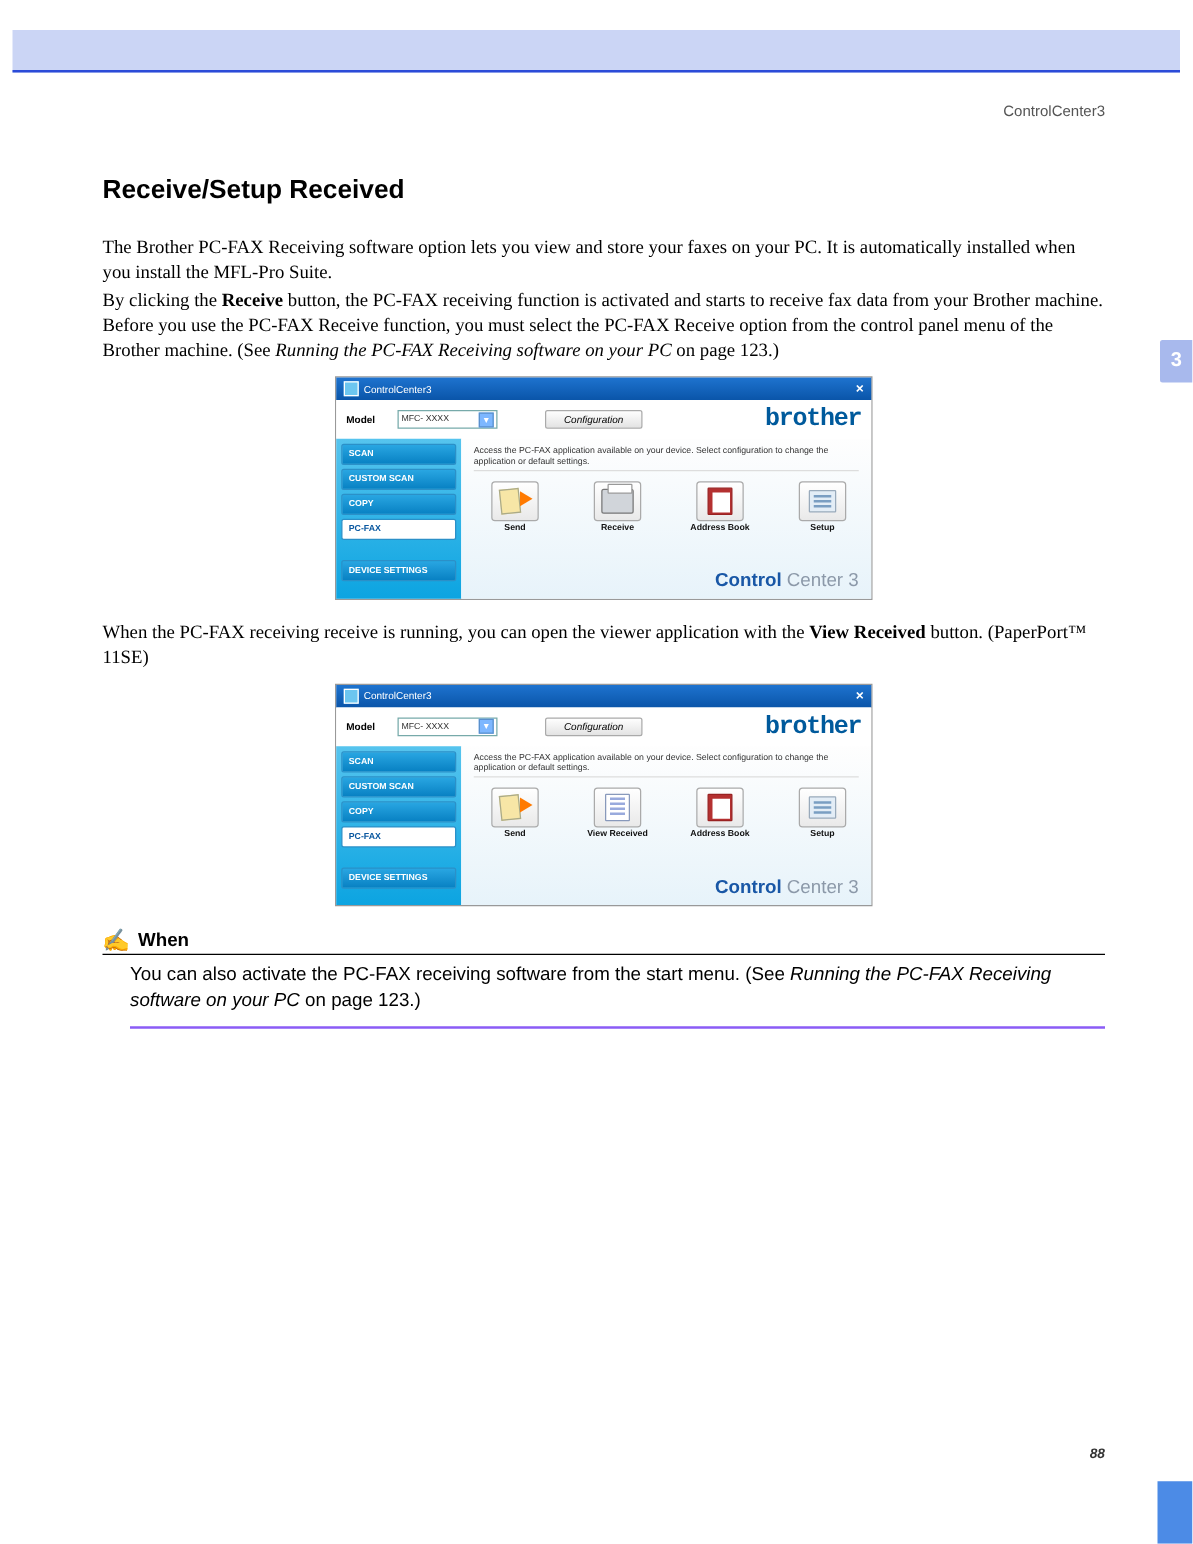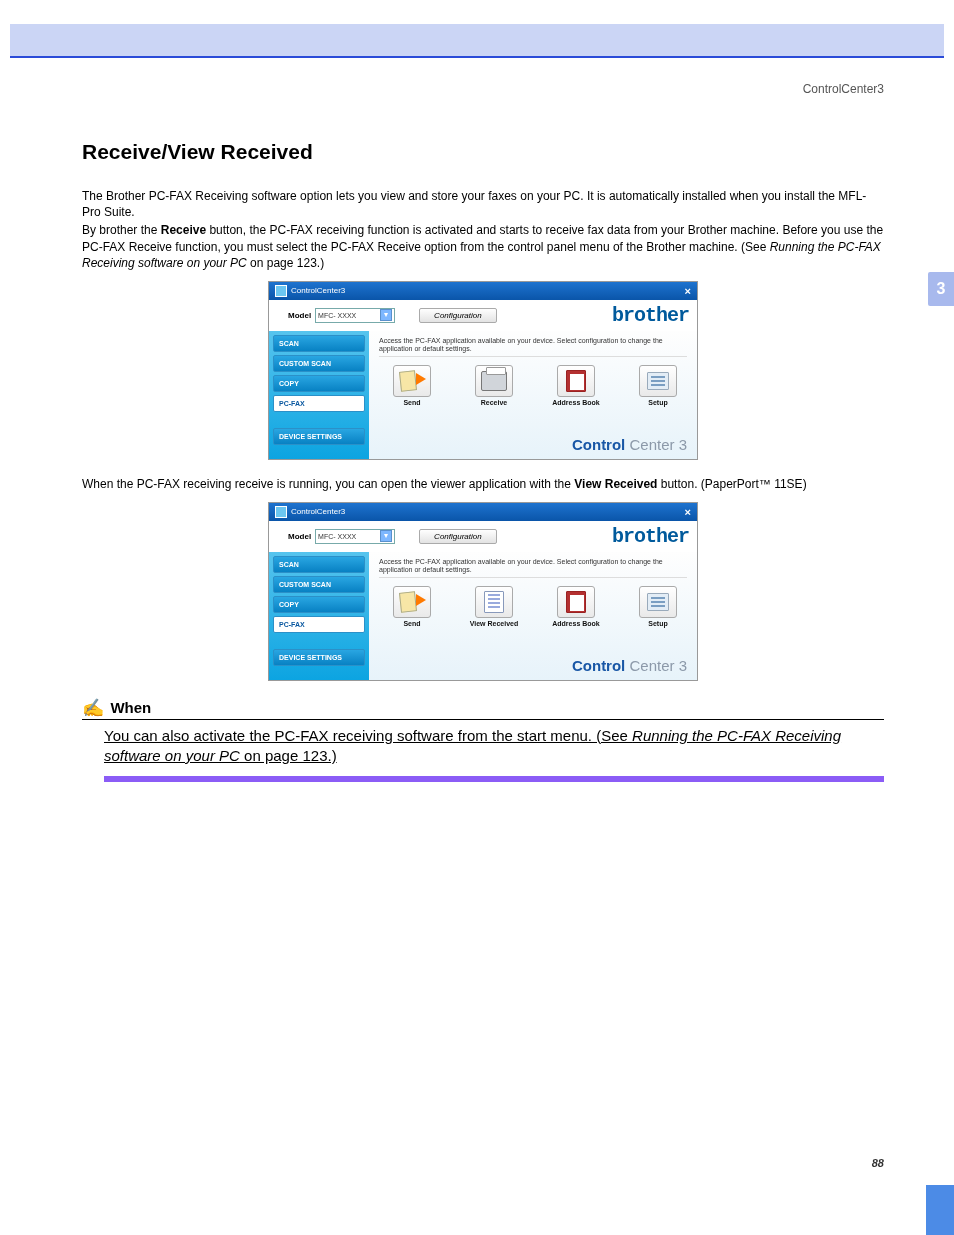--- a/index.html
+++ b/index.html
@@ -27,23 +27,24 @@
   .page-content {
     margin: 44px 70px 0 82px;
   }
   h2.section {
     font-size: 21px;
     font-weight: bold;
     color: #000;
     margin: 0 0 24px 0;
   }
   .para {
-    font-size: 12px;
+    font-size: 15px;
     line-height: 1.35;
     margin: 0 0 2px 0;
+    font-family: Liberation Serif, serif;
   }
   .para b { font-weight: bold; }
   .para i { font-style: italic; }
   .chapter-tab {
     position: absolute;
     right: 0;
     top: 272px;
     width: 26px;
     height: 34px;
     background: #a8b9ed;
@@ -70,24 +71,23 @@
     justify-content: space-between;
   }
   .cc-titlebar .left { display:flex; align-items:center; gap:4px;}
   .cc-icon {
     width:12px;height:12px;background:#6cc6f0;border:1px solid #fff;
   }
   .cc-close {
     font-weight: bold; font-size: 11px; cursor:pointer;
   }
   .cc-toolbar {
-    display:flex; align-items:center; gap:4px;
+    display:flex; align-items:center; gap:18px;
     padding: 4px 8px;
     background:#fff;
-    margin-left:11px;
   }
   .cc-toolbar label { font-weight:bold; font-size:8px;}
   .cc-select {
     display:flex;align-items:center;justify-content:space-between;
     width:80px;height:15px;border:1px solid #7aa;background:#fff;
     padding:0 2px;font-size:7px;color:#333;
   }
   .cc-select .arrow{
     width:12px;height:12px;background:#7db7ff;border:1px solid #5a90cc;
     color:#fff;font-size:8px;text-align:center;line-height:10px;
@@ -152,42 +152,42 @@
   .cc-footer b{color:#1957a6;font-weight:bold;}
   .cc-footer span{color:#8c99a9;}
   .note-block {margin-top:18px;}
   .note-head {
     display:flex;align-items:center;gap:6px;
     border-bottom:1px solid #000;
     padding-bottom:2px;
   }
   .note-head b{font-size:15px;}
   .note-icon{font-size:18px;line-height:1;}
-  .note-body{font-size:15px;line-height:1.35;margin:6px 0 0 22px;border-bottom:6px solid #8b5cf6;padding-bottom:10px;text-decoration:underline;}
+  .note-body{font-size:15px;line-height:1.35;margin:6px 0 0 22px;border-bottom:2px solid #8b5cf6;padding-bottom:10px;}
   .page-num {
     position:absolute;right:70px;bottom:66px;
     font-size:11px;font-weight:bold;color:#333;font-style:italic;
   }
   .corner{
     position:absolute;right:0;bottom:0;width:28px;height:50px;background:#4c8be6;
   }
 </style>
 </head>
 <body>
 
 <div class="top-stripe"></div>
 <div class="header-label">ControlCenter3</div>
 <div class="chapter-tab">3</div>
 
 <div class="page-content">
-  <h2 class="section">Receive/View Received</h2>
+  <h2 class="section">Receive/Setup Received</h2>
 
   <p class="para">The Brother PC-FAX Receiving software option lets you view and store your faxes on your PC. It is automatically installed when you install the MFL-Pro Suite.</p>
   <p class="para">
-    <span>By brother the </span><b>Receive</b><span> button, the PC-FAX receiving function is activated and starts to receive fax data from your Brother machine. Before you use the PC-FAX Receive function, you must select the PC-FAX Receive option from the control panel menu of the Brother machine. (See </span><i>Running the PC-FAX Receiving software on your PC</i><span> on page 123.)</span>
+    <span>By clicking the </span><b>Receive</b><span> button, the PC-FAX receiving function is activated and starts to receive fax data from your Brother machine. Before you use the PC-FAX Receive function, you must select the PC-FAX Receive option from the control panel menu of the Brother machine. (See </span><i>Running the PC-FAX Receiving software on your PC</i><span> on page 123.)</span>
   </p>
 
   <div class="fig">
     <div class="cc-window">
       <div class="cc-titlebar">
         <span class="left">
             <span class="cc-icon"></span>
             <span>ControlCenter3</span>
           </span>
         <span class="cc-close">×</span>

